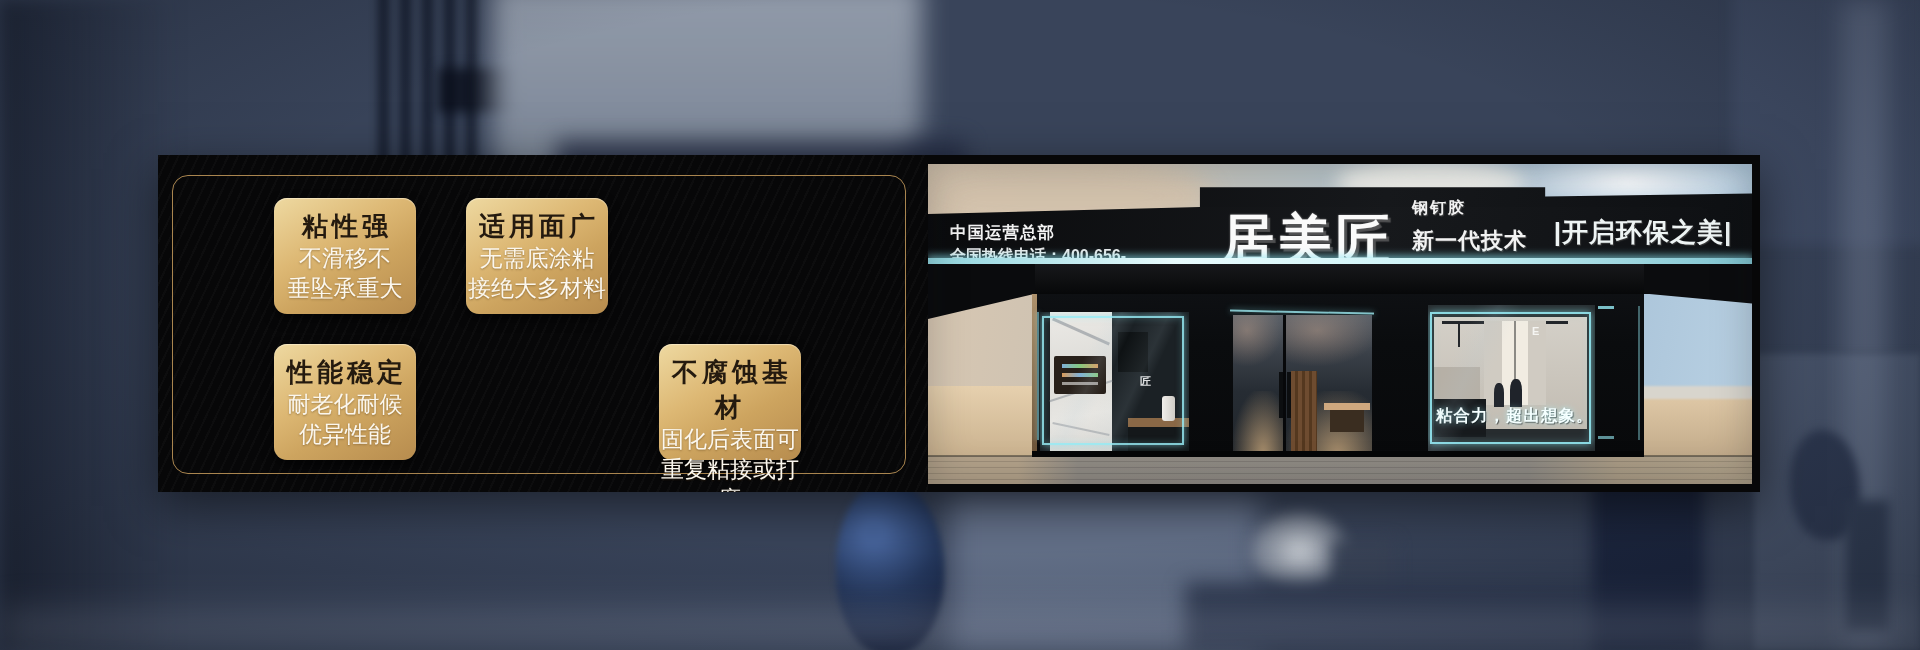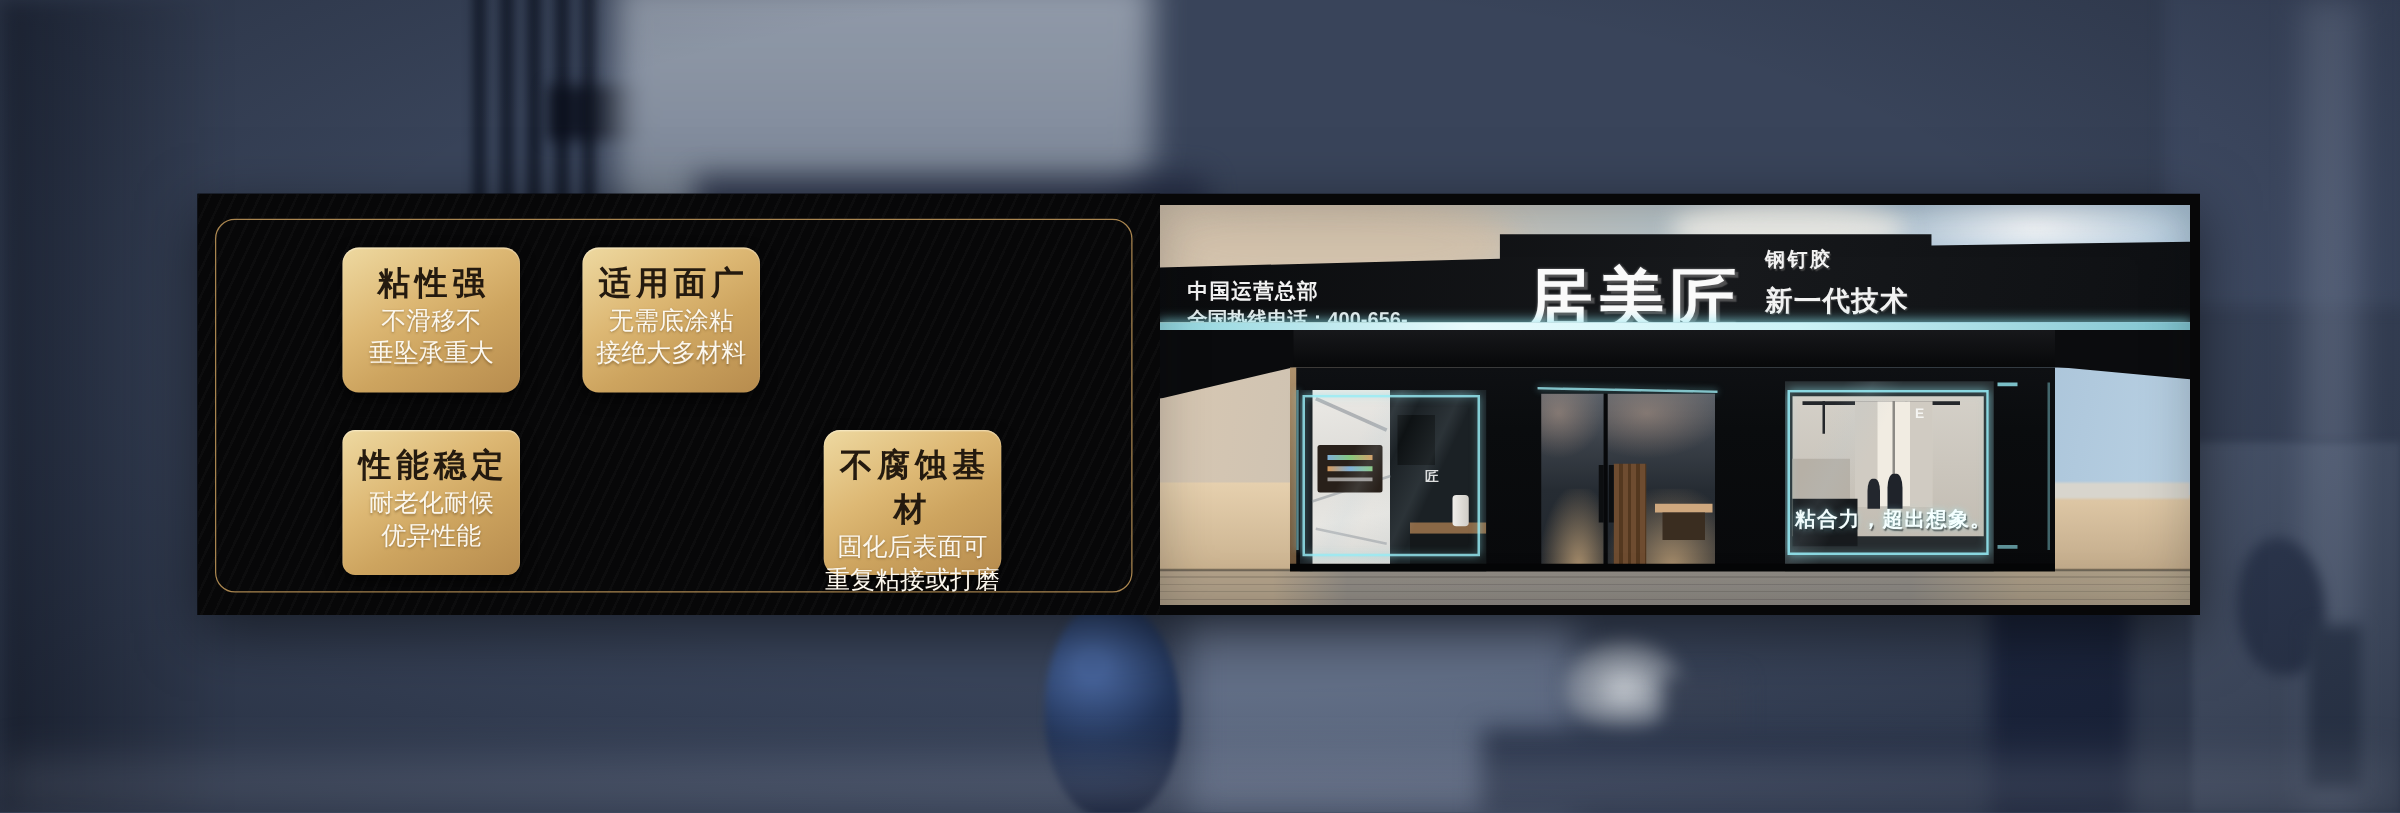--- a/index.html
+++ b/index.html
@@ -46,25 +46,25 @@
   
   .features{left:0;top:0;width:770px;height:337px;background:#070708;overflow:hidden;}
   .features .texture{left:0;top:0;width:770px;height:337px;
     background:repeating-linear-gradient(115deg,rgba(255,255,255,.022) 0 2px,rgba(255,255,255,0) 2px 9px);}
   .gold-frame{left:14px;top:20px;width:734px;height:299px;border:1.5px solid #a9854f;border-radius:16px;}
   .card{width:142px;height:116px;border-radius:13px;text-align:center;
     background:linear-gradient(150deg,#eed9a1 0%,#ddb874 38%,#cda45f 62%,#b78c4e 100%);
     box-shadow:0 5px 12px rgba(0,0,0,.55), inset 0 1px 1px rgba(255,248,225,.55);}
   .card .ttl{position:relative;display:block;margin-top:11px;font-size:26px;font-weight:700;
     color:#241a0f;letter-spacing:4px;text-indent:4px;}
-  .card .ln{position:relative;display:block;font-size:20px;line-height:1.3;color:#fbf7ee;
+  .card .ln{position:relative;display:block;font-size:23px;line-height:1.3;color:#fbf7ee;
     text-shadow:0 1px 2px rgba(70,45,12,.4);}
   .card .ln:first-of-type{margin-top:7px;}
   .c1{left:116px;top:43px;} .c2{left:308px;top:43px;text-align:center;} .c3{left:501px;top:43px;}
-  .c4{left:116px;top:189px;border-radius:10px;}.c5{left:308px;top:189px;}.c6{left:501px;top:189px;}
+  .c4{left:116px;top:189px;}.c5{left:308px;top:189px;}.c6{left:501px;top:189px;}
 
   
   .photo{left:928px;top:164px;width:824px;height:320px;overflow:hidden;
     background:linear-gradient(100deg,#d9c8b2 0%,#cdc2b2 20%,#b7c2c6 45%,#a6c0d6 75%,#bad2e4 100%);}
   .cloud-warm{left:-25px;top:-8px;width:310px;height:80px;background:#d3c2ac;border-radius:50%;filter:blur(12px);opacity:.9;}
   .cloud-w1{left:575px;top:-14px;width:250px;height:64px;border-radius:50%;
     background:radial-gradient(rgba(255,255,255,.95),rgba(255,255,255,0) 72%);filter:blur(5px);}
   .cloud-w2{left:408px;top:-4px;width:190px;height:44px;border-radius:50%;
     background:rgba(246,243,236,.85);filter:blur(9px);}
   .sand-left{left:0;top:222px;width:112px;height:76px;background:linear-gradient(180deg,#e6d0ae,#c8b08d);}
@@ -237,20 +237,21 @@
     <div class="curb"></div>
 
     <div class="sign">
       <div class="hq-block">
         <span class="hq">中国运营总部</span>
         <span class="hotline">全国热线电话：400-656-8678</span>
       </div>
       <div class="brand">居美匠</div>
       <div class="prod">钢钉胶</div>
       <div class="tagl">新一代技术</div>
+      <div class="rslogan">|开启环保之美|</div>
     </div>
     <div class="cyan-strip"></div>
     <div class="canopy"></div>
     <div class="wedge-l"></div>
     <div class="wedge-r"></div>
 
     <div class="facade">
       <div class="lit-edge"></div>
       <div class="corner-cyan-l"></div>
       <div class="corner-cyan-r"></div>

